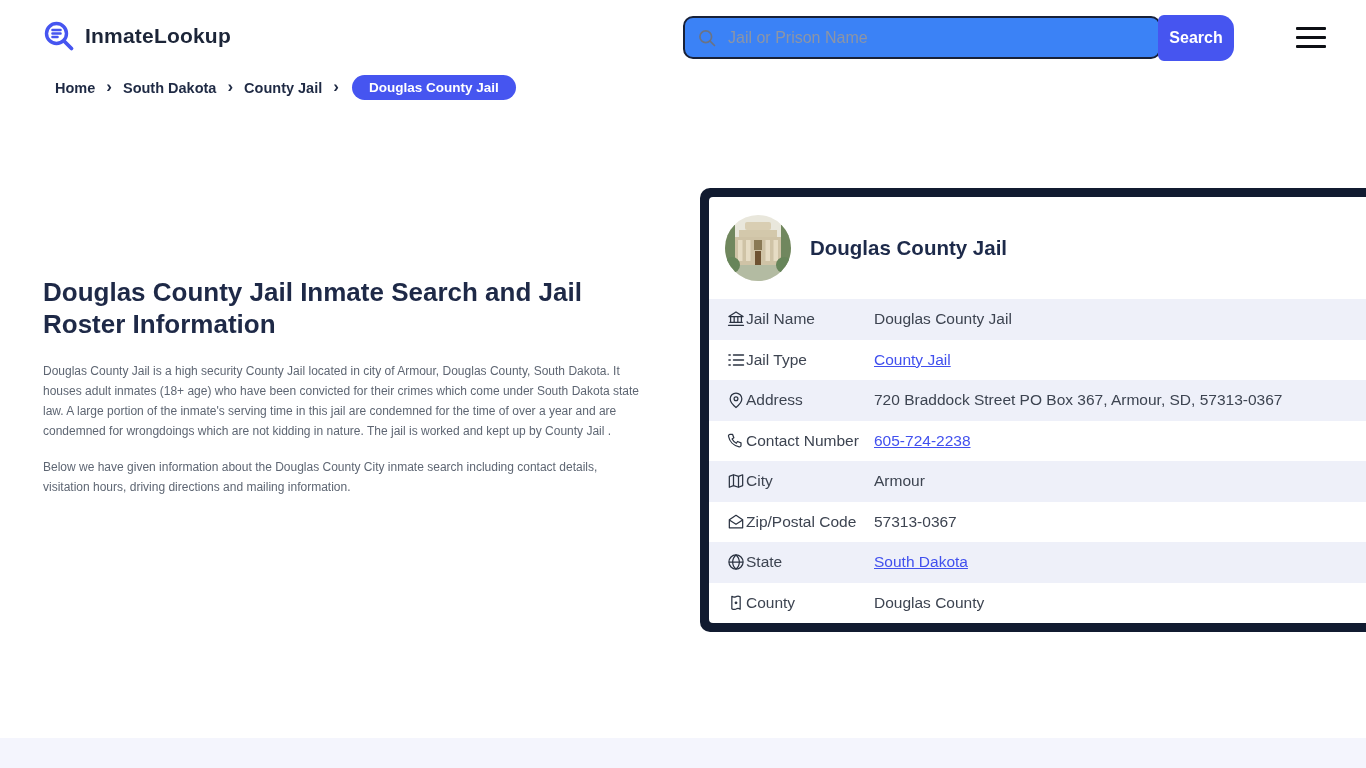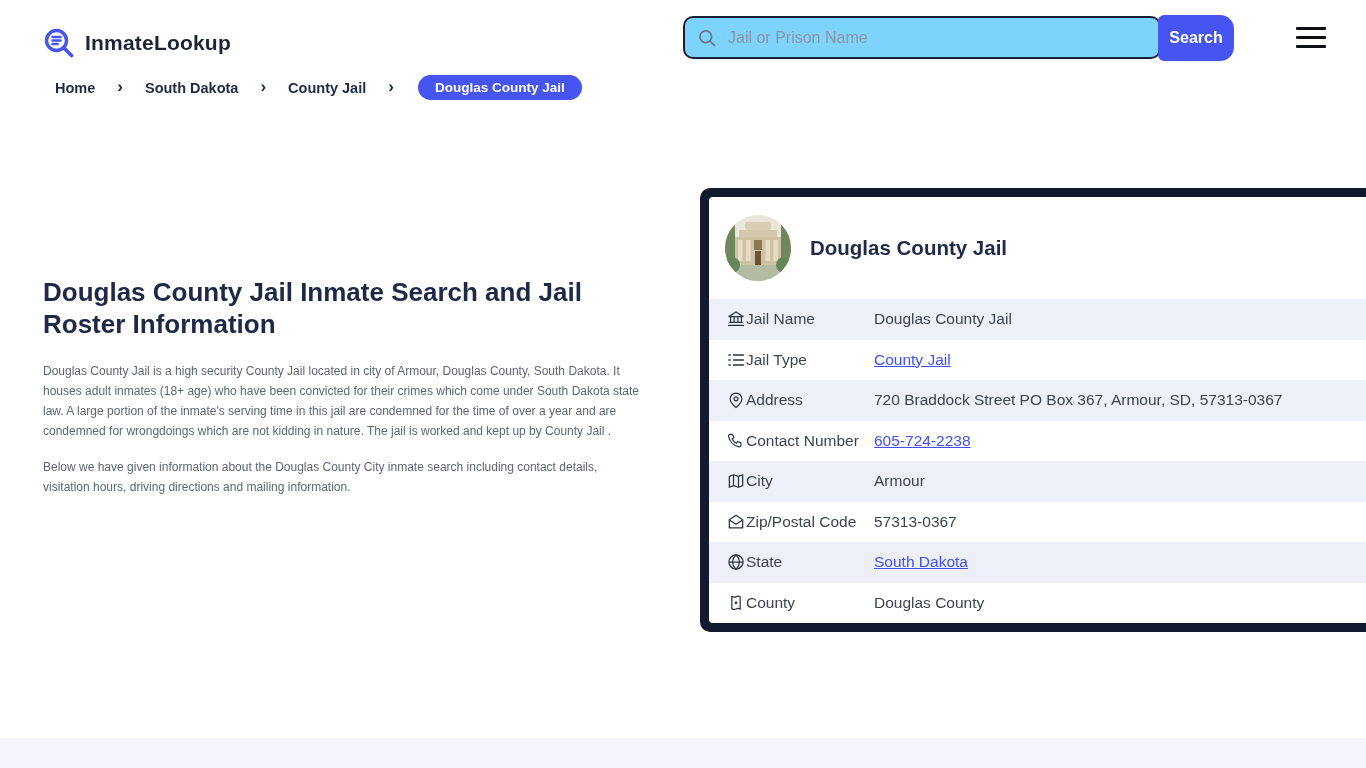--- a/index.html
+++ b/index.html
@@ -3,46 +3,46 @@
 <meta charset="utf-8">
 <style>
   * { box-sizing: border-box; }
   html, body { margin: 0; padding: 0; }
   body {
     width: 1366px; height: 768px; position: relative; overflow: hidden;
     background: #ffffff; font-family: "Liberation Sans", sans-serif;
   }
 
   
-  .logo { position: absolute; left: 42px; top: 26px; display: flex; align-items: center; gap: 9px; }
+  .logo { position: absolute; left: 42px; top: 19px; display: flex; align-items: center; gap: 9px; }
   .logo-text { font-size: 21px; font-weight: 700; color: #1c2538; letter-spacing: .2px; }
 
   .searchbar { position: absolute; left: 683px; top: 15px; width: 570px; height: 46px; }
   .search-field {
     position: absolute; left: 0; top: 1px; width: 478px; height: 43px;
-    border: 2px solid #182138; border-radius: 10px; background: #7dd3fc;
+    border: 2px solid #182138; border-radius: 10px; background: #3b82f6;
     display: flex; align-items: center; gap: 9px; padding: 0 12px;
   }
   .search-field input {
     border: none; outline: none; flex: 1; font-size: 16px; color: #2c3342;
     font-family: "Liberation Sans", sans-serif; background: transparent;
   }
   .search-field input::placeholder { color: #8d95a5; }
   .search-btn {
     position: absolute; left: 475px; top: 0; width: 76px; height: 46px;
     background: #4655f0; color: #ffffff; border: none; cursor: pointer;
     border-radius: 6px 14px 14px 6px; font-size: 16px; font-weight: 700;
     font-family: "Liberation Sans", sans-serif;
   }
   .hamburger { position: absolute; left: 1296px; top: 27px; width: 30px; height: 21px; cursor: pointer; }
   .hamburger span { display: block; height: 3px; background: #0d0f14; border-radius: 1px; margin-bottom: 6px; }
   .hamburger span:last-child { margin-bottom: 0; }
 
   
-  .breadcrumb { position: absolute; left: 55px; top: 75px; display: flex; align-items: center; gap: 22px; }
+  .breadcrumb { position: absolute; left: 55px; top: 75px; display: flex; align-items: center; gap: 11px; }
   .crumb { font-size: 14.5px; font-weight: 600; color: #1f2a44; cursor: pointer; }
   .crumb-sep { font-size: 17px; font-weight: 700; color: #1f2a44; line-height: 1; transform: translateY(-1px); }
   .crumb-badge {
     background: #4655f0; color: #ffffff; font-size: 13.5px; font-weight: 700;
     padding: 5px 17px; border-radius: 13px; margin-left: 2px;
   }
 
   
   .article { position: absolute; left: 43px; top: 276px; width: 600px; }
   .article h1 { margin: 0 0 21px 0; font-size: 26px; line-height: 32px; font-weight: 700; color: #1e2947; }

